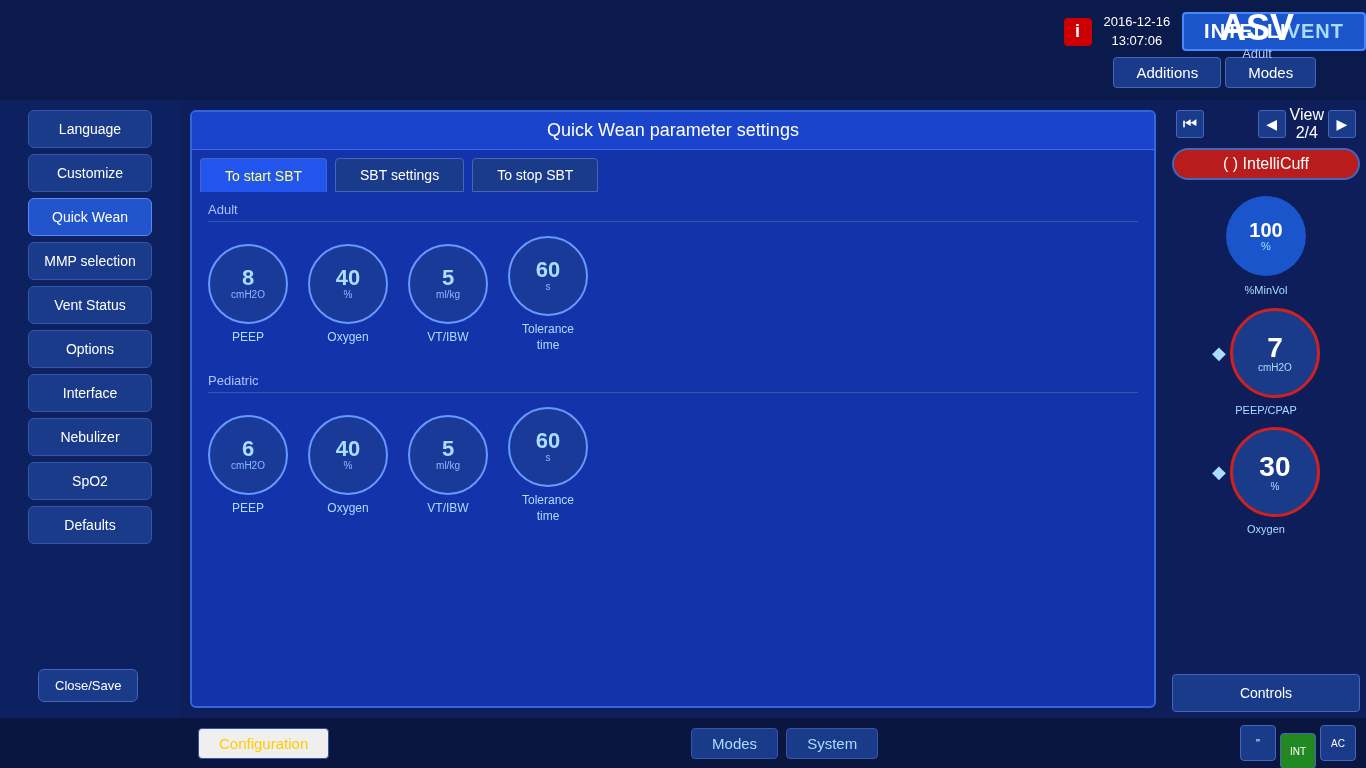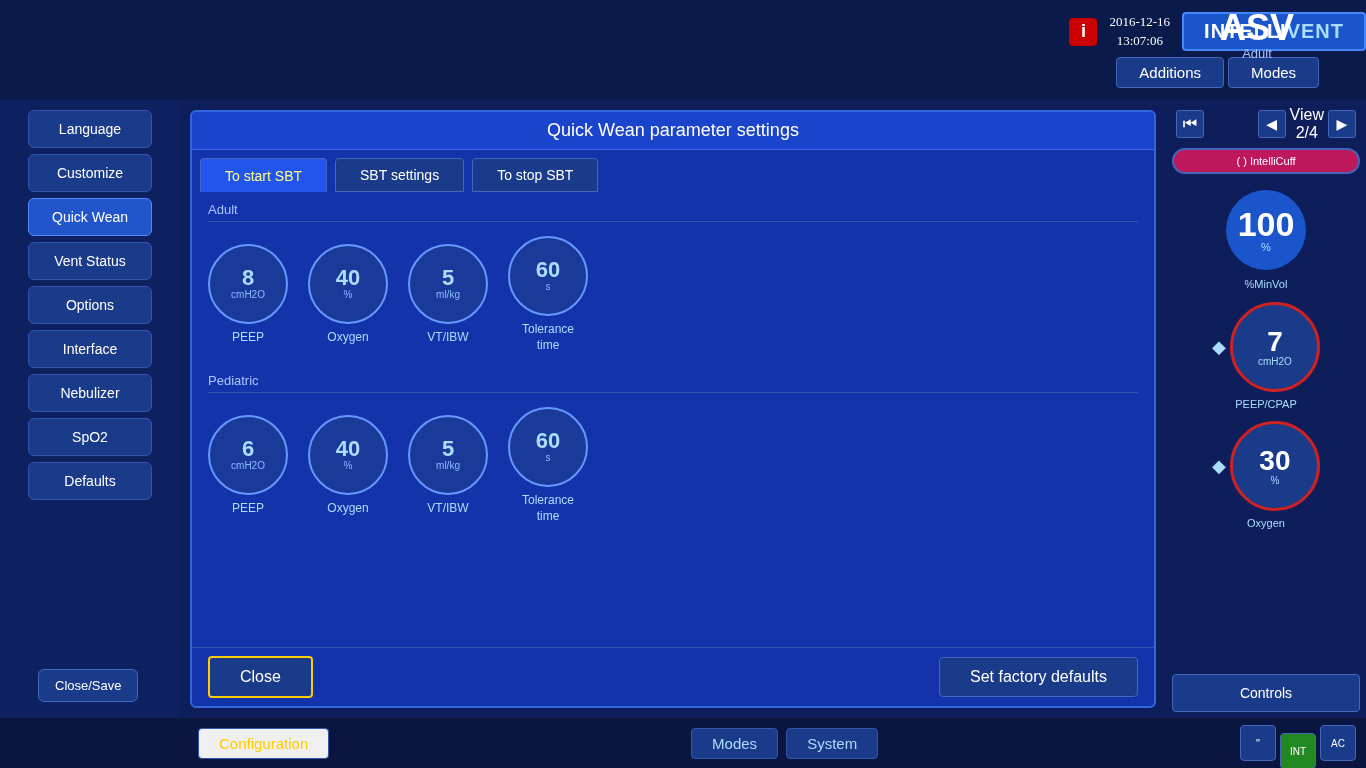--- a/index.html
+++ b/index.html
@@ -47,21 +47,20 @@
       display: flex;
       align-items: center;
       justify-content: center;
     }
 
     .datetime {
       color: white;
       font-size: 13px;
       line-height: 1.4;
       text-align: center;
-      font-family: Liberation Serif, serif;
     }
 
     .brand-box {
       background: #1a55cc;
       border: 2px solid #4488ff;
       border-radius: 4px;
       padding: 6px 20px;
       color: white;
       font-size: 20px;
       font-weight: bold;
@@ -322,46 +321,46 @@
       font-size: 14px;
     }
 
     .view-label {
       color: white;
       font-size: 16px;
       text-align: center;
     }
 
     .intelli-cuff-btn {
-      background: #be185d;
+      background: #b91c1c;
       border: 2px solid #4466bb;
       border-radius: 20px;
       color: white;
       padding: 5px 12px;
-      font-size: 11px;
+      font-size: 16px;
       cursor: pointer;
       width: 100%;
       text-align: center;
     }
 
     .minvol-circle {
       width: 80px;
       height: 80px;
       border-radius: 50%;
       background: #1a55cc;
       display: flex;
       flex-direction: column;
       align-items: center;
       justify-content: center;
       color: white;
       margin-top: 10px;
     }
 
     .minvol-value {
-      font-size: 34px;
+      font-size: 20px;
       font-weight: bold;
       line-height: 1;
     }
 
     .minvol-unit {
       font-size: 11px;
       color: #aaddff;
     }
 
     .minvol-label {
@@ -535,20 +534,21 @@
     <div class="adult-text">Adult</div>
   </div>
 </div>
 
 <div class="main-area">
 
   <div class="sidebar">
     <button class="sidebar-btn">Language</button>
     <button class="sidebar-btn">Customize</button>
     <button class="sidebar-btn active">Quick Wean</button>
+    <button class="sidebar-btn">MMP selection</button>
     <button class="sidebar-btn">Vent Status</button>
     <button class="sidebar-btn">Options</button>
     <button class="sidebar-btn">Interface</button>
     <button class="sidebar-btn">Nebulizer</button>
     <button class="sidebar-btn">SpO2</button>
     <button class="sidebar-btn">Defaults</button>
     <div class="sidebar-bottom">
       <button class="close-save-btn">Close/Save</button>
     </div>
   </div>
@@ -640,24 +640,20 @@
                 <span class="param-value">60</span>
                 <span class="param-unit">s</span>
               </div>
               <span class="param-name" style="white-space:pre-line">Tolerance
 time</span>
             </div>
           </div>
         </div>
       </div>
 
-      <div class="dialog-footer">
-        <button class="footer-btn">Close</button>
-        <button class="factory-btn">Set factory defaults</button>
-      </div>
     </div>
   </div>
 
   <div class="right-sidebar">
 
     <div class="right-top-row">
       <div class="record-btn">⏮</div>
       <div style="display:flex; align-items:center; gap:4px;">
         <div class="nav-arrow">◀</div>
         <div class="view-label" style="white-space:pre-line">View

